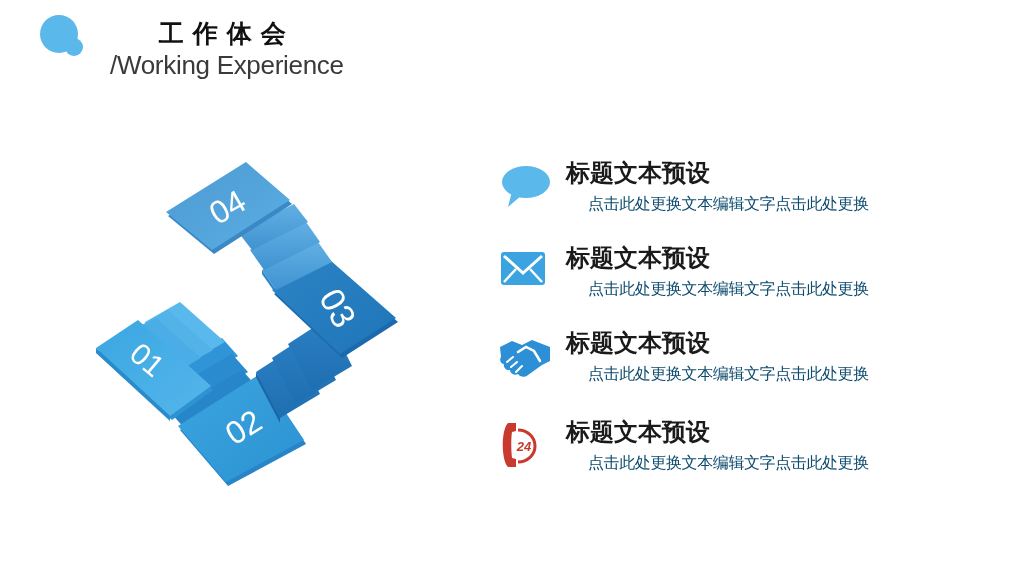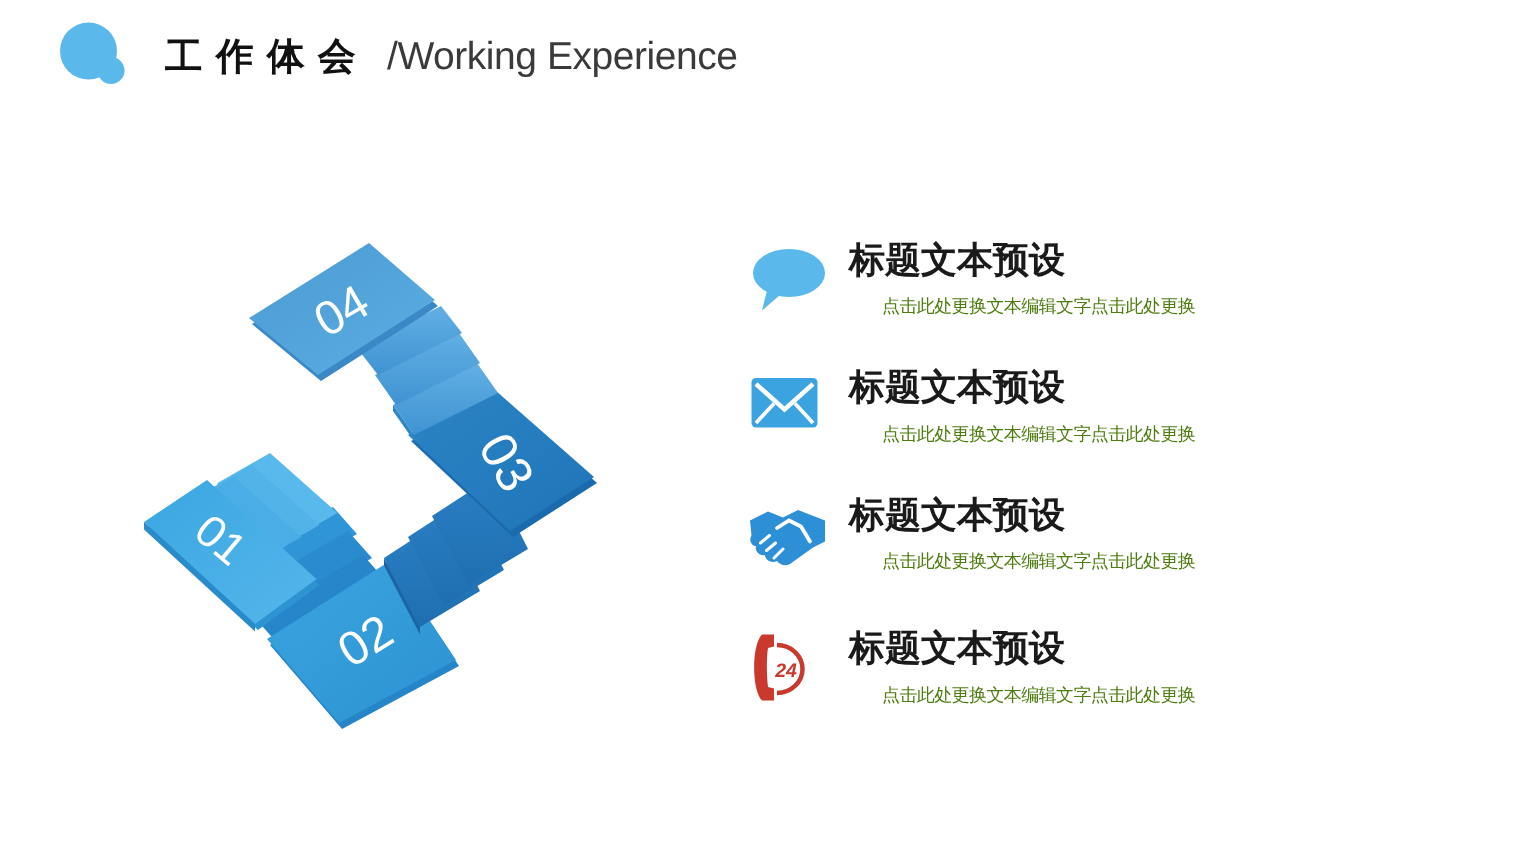--- a/index.html
+++ b/index.html
@@ -4,41 +4,42 @@
 <style>
   html, body { margin: 0; padding: 0; }
   body {
     width: 1024px; height: 576px; background: #ffffff; overflow: hidden;
     position: relative; font-family: "DejaVu Sans", "Liberation Sans", sans-serif;
   }
   .header-logo { position: absolute; left: 38px; top: 14px; width: 52px; height: 44px; }
   .header-title {
     position: absolute; left: 110px; top: 17px; height: 40px; display: flex; align-items: center;
     white-space: nowrap;
+    flex-direction: column;
   }
   .title-cn {
     font-family: "DejaVu Sans", sans-serif; font-weight: bold; font-size: 25px;
     color: #111111; letter-spacing: 9px;
   }
   .title-en {
     font-family: "Liberation Sans", sans-serif; font-weight: normal; font-size: 26px;
-    color: #3a3a3a; margin-left: 12px; letter-spacing: -0.3px;
+    color: #3a3a3a; margin-left: 0px; letter-spacing: -0.3px;
   }
   .stairs { position: absolute; left: 0; top: 0; width: 1024px; height: 576px; pointer-events: none; }
   .stairs .hit { pointer-events: auto; }
   .list { position: absolute; left: 0; top: 0; }
   .item { position: absolute; left: 498px; width: 420px; height: 70px; }
   .item-icon { position: absolute; left: 0; top: 0; width: 54px; height: 50px; }
   .item-title {
     position: absolute; left: 68px; top: 0px; font-weight: bold; font-size: 24px;
     color: #1a1a1a; white-space: nowrap; line-height: 24px;
     font-family: "DejaVu Sans", sans-serif;
   }
   .item-desc {
-    position: absolute; left: 90px; top: 33px; font-size: 12px; color: #4d7c0f;
+    position: absolute; left: 90px; top: 33px; font-size: 16px; color: #0c4a6e;
     white-space: nowrap; line-height: 20px; font-family: "DejaVu Sans", sans-serif;
     letter-spacing: -0.4px;
   }
 </style>
 </head>
 <body>
 
 <svg class="header-logo" viewBox="0 0 52 44">
   <circle cx="21" cy="20" r="19" fill="#5bb8ea"></circle>
   <circle cx="36" cy="33" r="9" fill="#5bb8ea"></circle>

